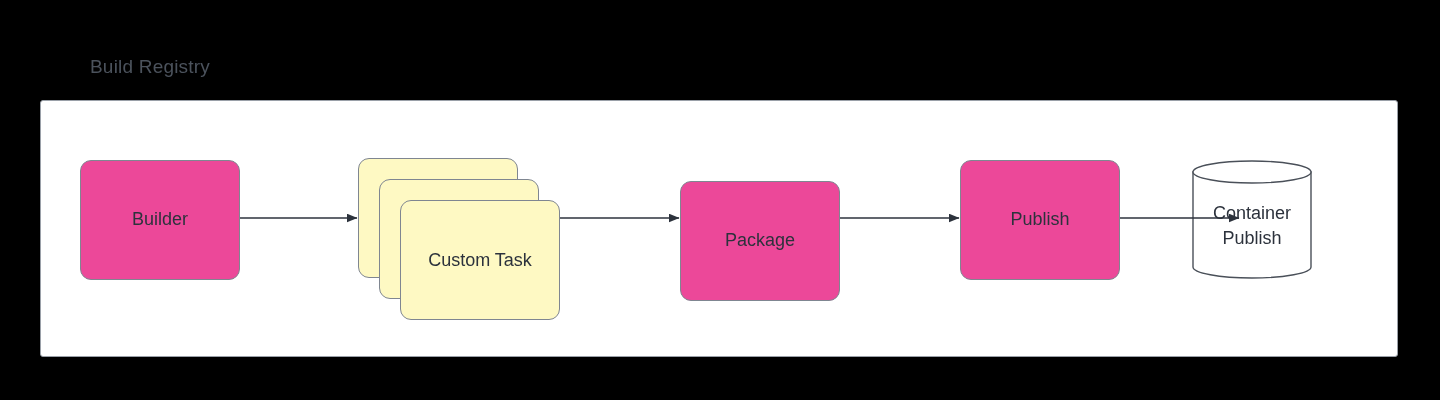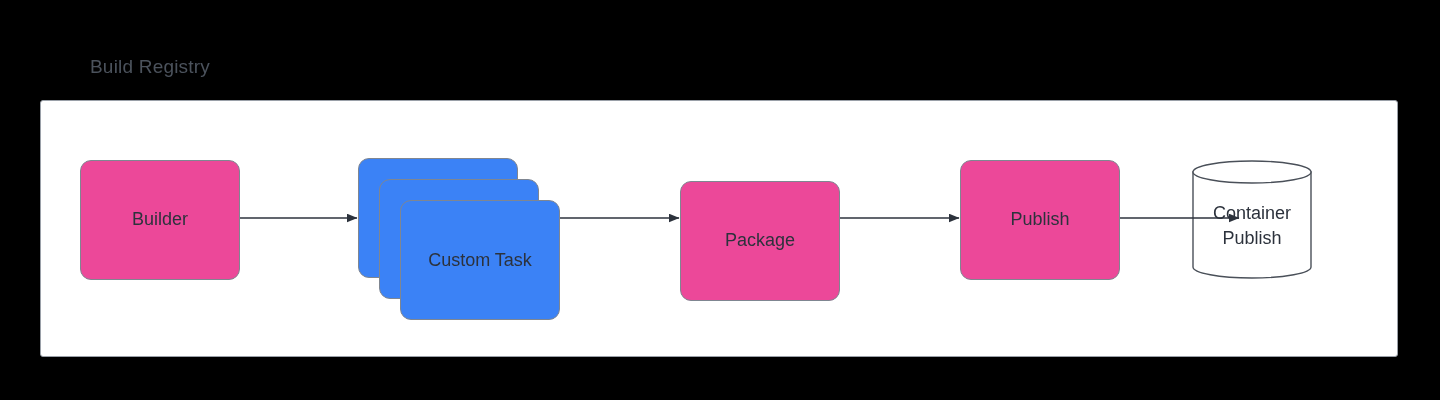--- a/index.html
+++ b/index.html
@@ -55,21 +55,21 @@
     line-height: 1.32;
   }
   #node-builder  { left: 80px;  top: 160px; width: 160px; height: 120px; }
   #node-package  { left: 680px; top: 160px; width: 160px; height: 120px; margin-top: 21px; }
   #node-publish  { left: 960px; top: 160px; width: 160px; height: 120px; }
 
   .stack-card {
     position: absolute;
     width: 160px;
     height: 120px;
-    background: #3b82f6;
+    background: #fef9c3;
     border: 1px solid #7f8691;
     border-radius: 11px;
     box-sizing: border-box;
     display: flex;
     align-items: center;
     justify-content: center;
     color: #2c323c;
     font-size: 18px;
     white-space: nowrap;
     overflow: hidden;

